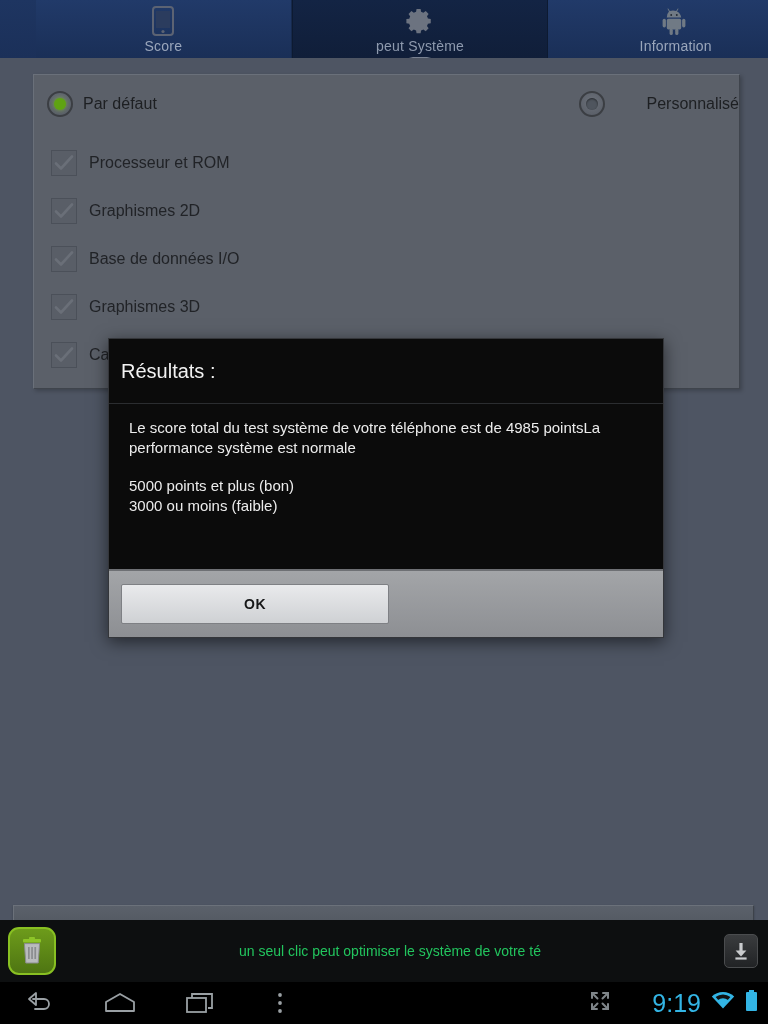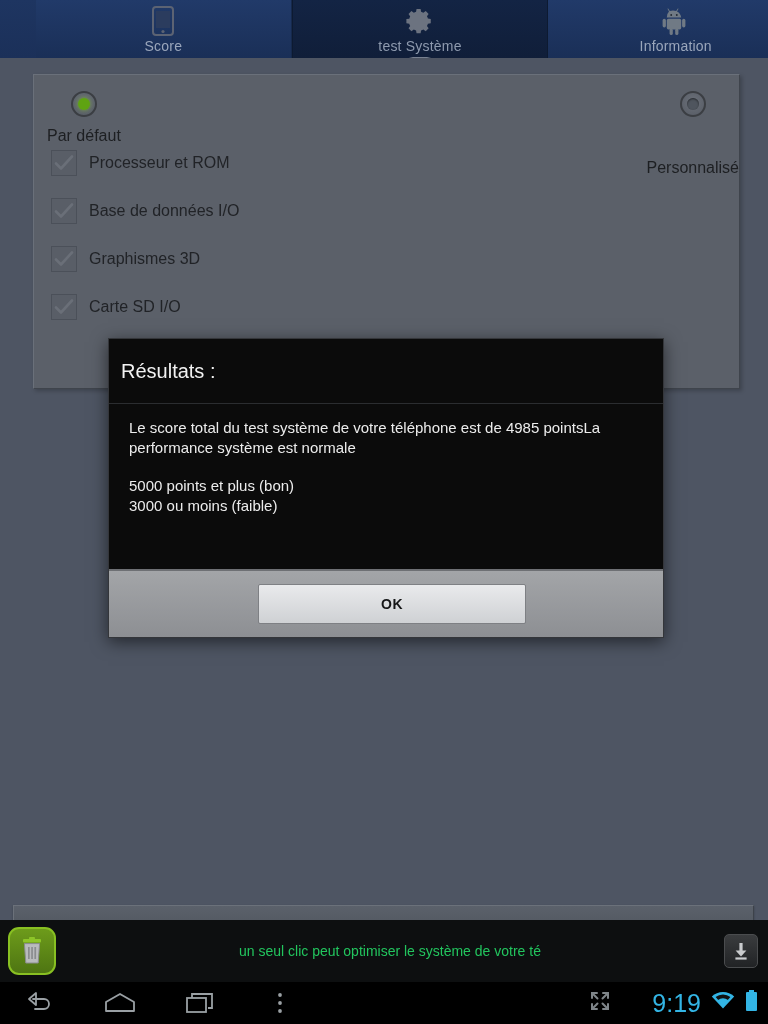--- a/index.html
+++ b/index.html
@@ -58,21 +58,21 @@
     border:1px solid #6a707a;
     border-right-color:#3f444c;border-bottom-color:#3f444c;
     box-shadow:2px 2px 4px rgba(0,0,0,.22);
     box-sizing:border-box;
   }
 
   .radiorow{
     position:absolute;top:16px;left:0;width:100%;height:40px;
   }
   .opt{
-    position:absolute;display:flex;align-items:center;gap:10px;flex-direction:column;
+    position:absolute;display:flex;align-items:center;gap:10px;
   }
   .opt .lbl{font-size:16px;color:#1d1f22;}
   .radio{
     width:26px;height:26px;border-radius:50%;
     border:2px solid #3b3e43;
     background:radial-gradient(circle at 50% 40%, #6b7079, #565b64);
     display:flex;align-items:center;justify-content:center;
     box-sizing:border-box;
   }
   .radio .dot{width:12px;height:12px;border-radius:50%;background:#4f555e;box-shadow:inset 0 1px 2px rgba(0,0,0,.5);}
@@ -155,21 +155,21 @@
   #dlgbody{
     padding:14px 20px 0 20px;
     height:175px;box-sizing:border-box;
   }
   #dlgbody p{margin:0;font-size:15px;color:#ececec;line-height:20px;}
   #dlgbody .gap{height:18px;}
   #dlgbtnbar{
     position:absolute;left:0;bottom:0;width:100%;height:68px;
     background:linear-gradient(#a3a5a8,#8d8f93);
     border-top:2px solid #6e7074;
-    display:flex;align-items:center;justify-content:center;
+    display:flex;align-items:center;
     box-sizing:border-box;
     padding-left:12px;
   }
   #okbtn{
     width:268px;height:40px;
     background:linear-gradient(#e9eaec,#cfd1d4);
     border:1px solid #7e8084;
     border-radius:2px;
     display:flex;align-items:center;justify-content:center;
     font-size:14px;color:#161718;font-weight:bold;letter-spacing:.5px;
@@ -192,21 +192,21 @@
     <span class="tlabel">Score</span>
   </div>
 
   <div class="tab sel">
     <span class="ticon">
       <svg width="30" height="30" viewBox="0 0 30 30">
         <path fill="#6c7380" d="M15 9.4a5.6 5.6 0 1 0 0 11.2 5.6 5.6 0 0 0 0-11.2zm0 8.2a2.6 2.6 0 1 1 0-5.2 2.6 2.6 0 0 1 0 5.2z"></path>
         <path fill="#6c7380" d="M26.5 17.2v-4.4l-3.1-.5a8.9 8.9 0 0 0-1-2.4l1.8-2.6-3.1-3.1-2.6 1.8a8.9 8.9 0 0 0-2.4-1L15.6 2h-4.4l-.5 3.1c-.85.22-1.65.56-2.4 1L5.7 4.3 2.6 7.4l1.8 2.6c-.44.75-.78 1.55-1 2.4L.3 12.9v4.4l3.1.5c.22.85.56 1.65 1 2.4l-1.8 2.6 3.1 3.1 2.6-1.8c.75.44 1.55.78 2.4 1l.5 3.1h4.4l.5-3.1c.85-.22 1.65-.56 2.4-1l2.6 1.8 3.1-3.1-1.8-2.6c.44-.75.78-1.55 1-2.4l3.1-.5z" transform="scale(0.93) translate(1.2,1.2)"></path>
       </svg>
     </span>
-    <span class="tlabel">test Système</span>
+    <span class="tlabel">peut Système</span>
     <span class="tabpointer"></span>
   </div>
 
   <div class="tab">
     <span class="ticon">
       <svg width="28" height="30" viewBox="0 0 28 30">
         <path fill="#707a85" d="M7 5.5 5.6 3.1a.45.45 0 0 1 .78-.45L7.8 5.1a9.6 9.6 0 0 1 6.4 0l1.42-2.45a.45.45 0 0 1 .78.45L15 5.5a7.6 7.6 0 0 1 4.2 6.1H4.8A7.6 7.6 0 0 1 7 5.5z"></path>
         <circle cx="9.2" cy="9" r=".95" fill="#232a33"></circle>
         <circle cx="14.8" cy="9" r=".95" fill="#232a33"></circle>
         <rect x="4.8" y="12.8" width="14.4" height="10.6" rx="1.6" fill="#707a85"></rect>
@@ -243,20 +243,28 @@
 
       <div class="cbrow">
         <span class="cbox">
           <svg width="20" height="18" viewBox="0 0 20 18">
               <path d="M2 9.5 L7 14.5 L18 2.5" fill="none" stroke="#6a6f78" stroke-width="2.6" stroke-linecap="round" stroke-linejoin="round"></path>
             </svg>
         </span>
         <span class="cblbl">Processeur et ROM</span>
       </div>
 
+      <div class="cbrow">
+        <span class="cbox">
+          <svg width="20" height="18" viewBox="0 0 20 18">
+              <path d="M2 9.5 L7 14.5 L18 2.5" fill="none" stroke="#6a6f78" stroke-width="2.6" stroke-linecap="round" stroke-linejoin="round"></path>
+            </svg>
+        </span>
+        <span class="cblbl">Graphismes 2D</span>
+      </div>
 
       <div class="cbrow">
         <span class="cbox">
           <svg width="20" height="18" viewBox="0 0 20 18">
               <path d="M2 9.5 L7 14.5 L18 2.5" fill="none" stroke="#6a6f78" stroke-width="2.6" stroke-linecap="round" stroke-linejoin="round"></path>
             </svg>
         </span>
         <span class="cblbl">Base de données I/O</span>
       </div>
 

